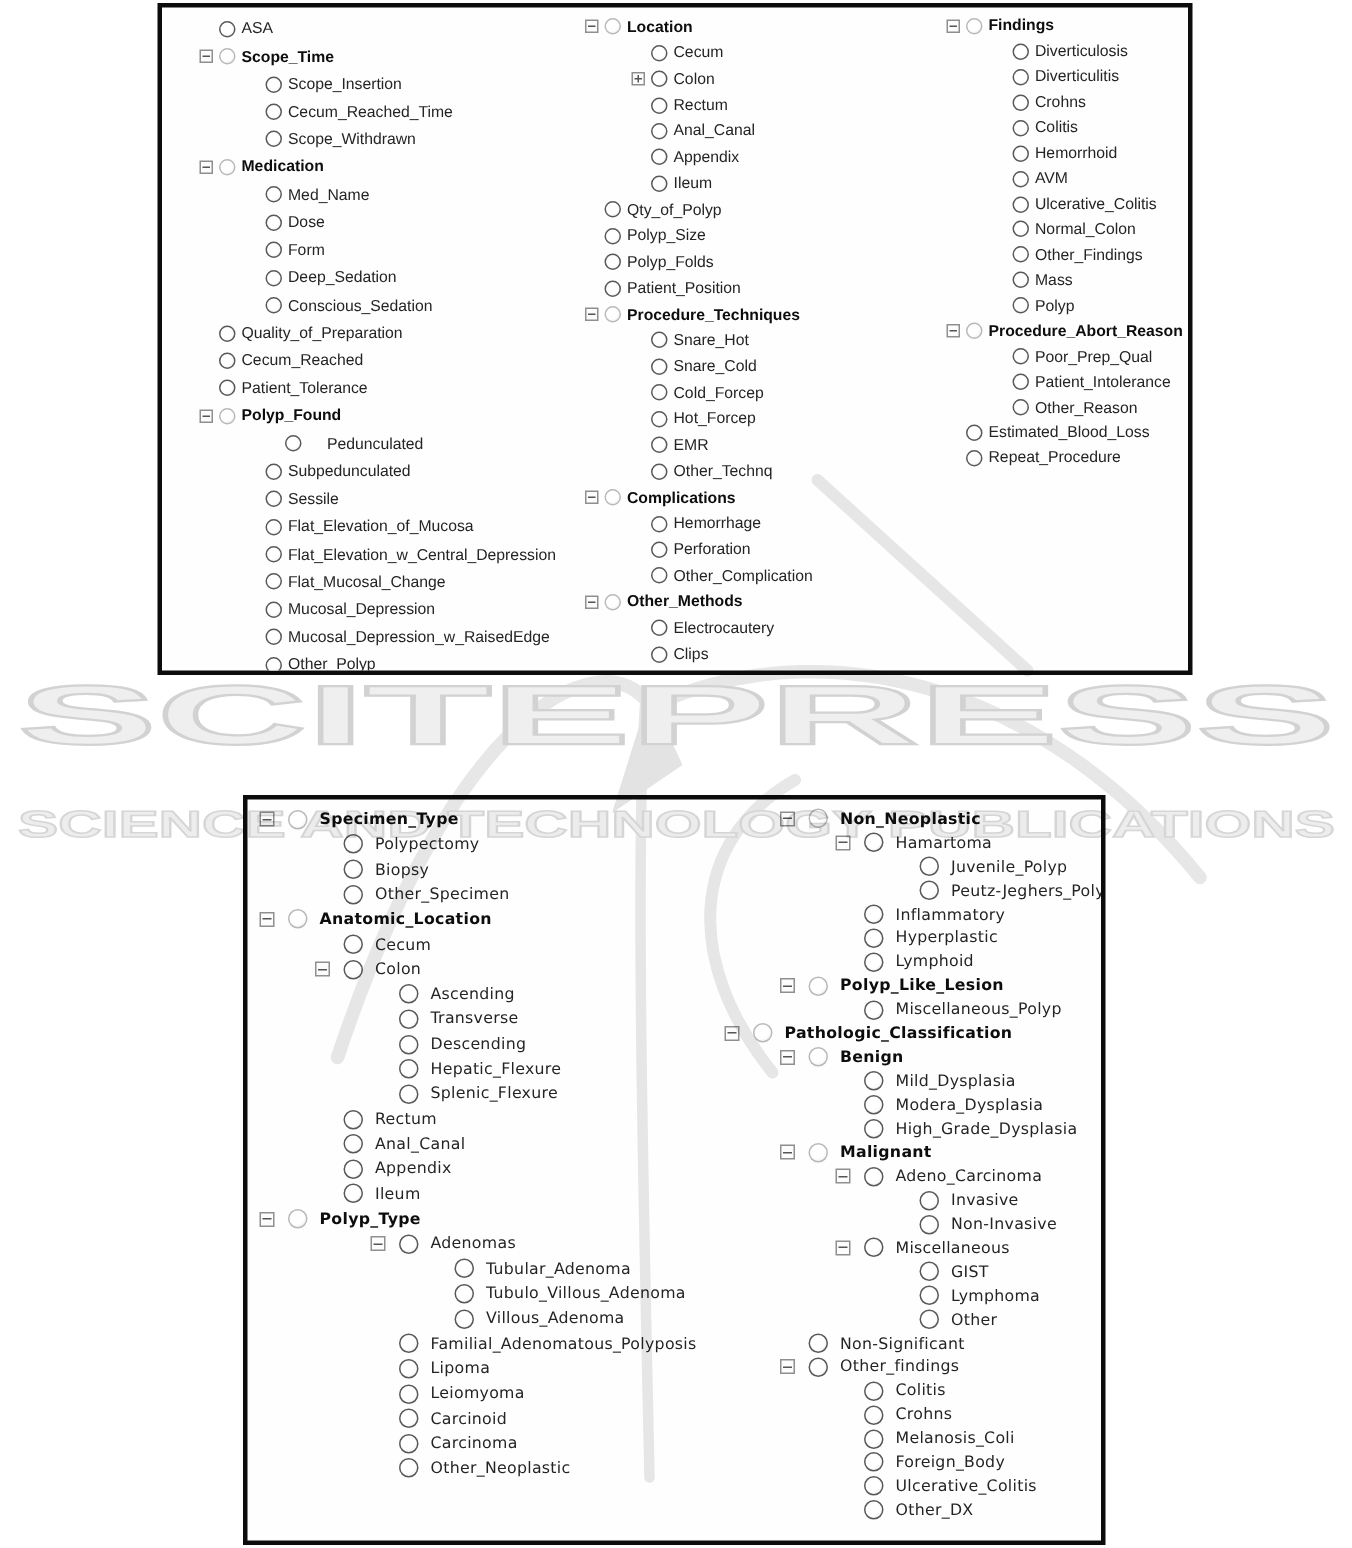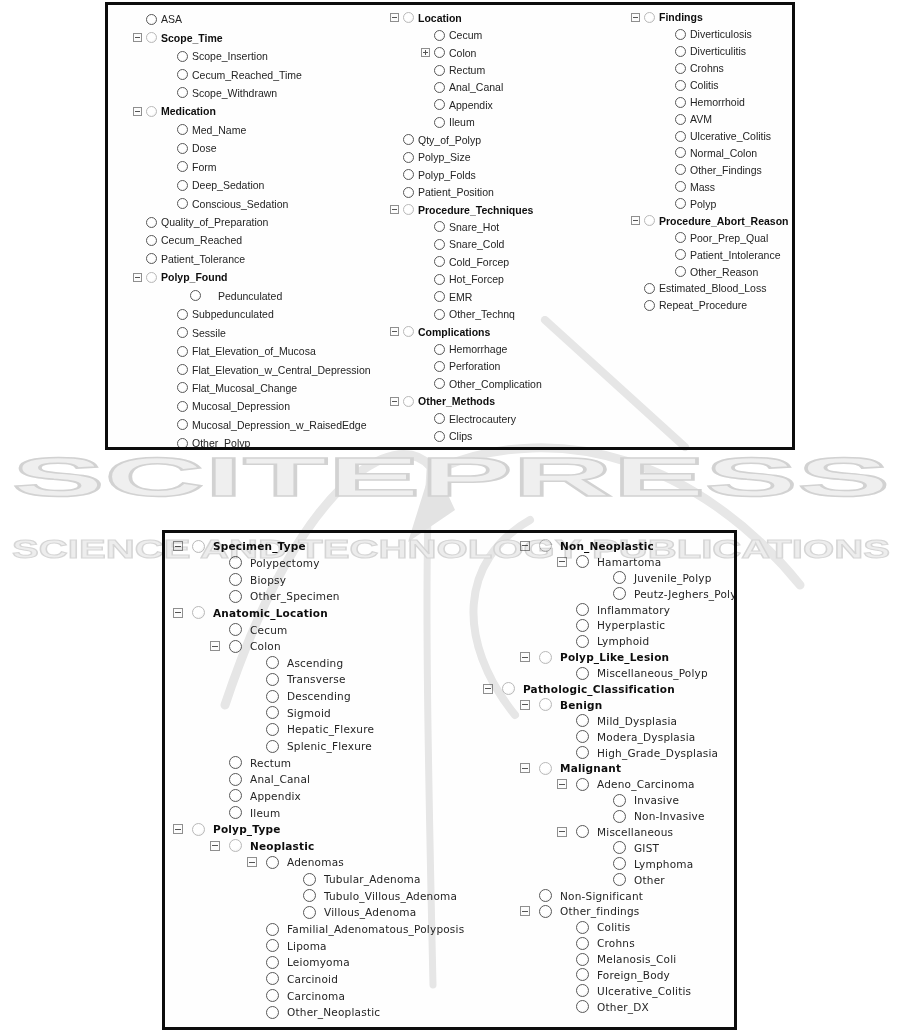--- a/index.html
+++ b/index.html
@@ -433,25 +433,20 @@
           <span class="label">Transverse</span>
         </div>
         <div class="row" style="padding-left: calc(2 * var(--indent));">
           <span class="spacer"></span>
           <span class="radio"></span>
           <span class="label">Descending</span>
         </div>
         <div class="row" style="padding-left: calc(2 * var(--indent));">
           <span class="spacer"></span>
           <span class="radio"></span>
-          <span class="label">Sigmoid</span>
-        </div>
-        <div class="row" style="padding-left: calc(2 * var(--indent));">
-          <span class="spacer"></span>
-          <span class="radio"></span>
           <span class="label">Hepatic_Flexure</span>
         </div>
         <div class="row" style="padding-left: calc(2 * var(--indent));">
           <span class="spacer"></span>
           <span class="radio"></span>
           <span class="label">Splenic_Flexure</span>
         </div>
         <div class="row" style="padding-left: calc(1 * var(--indent));">
           <span class="spacer"></span>
           <span class="radio"></span>
@@ -469,25 +464,20 @@
         </div>
         <div class="row" style="padding-left: calc(1 * var(--indent));">
           <span class="spacer"></span>
           <span class="radio"></span>
           <span class="label">Ileum</span>
         </div>
         <div class="row bold" style="padding-left: calc(0 * var(--indent));">
           <span class="ebox"></span>
           <span class="radio"></span>
           <span class="label">Polyp_Type</span>
-        </div>
-        <div class="row bold" style="padding-left: calc(1 * var(--indent));">
-          <span class="ebox"></span>
-          <span class="radio"></span>
-          <span class="label">Neoplastic</span>
         </div>
         <div class="row" style="padding-left: calc(2 * var(--indent));">
           <span class="ebox"></span>
           <span class="radio"></span>
           <span class="label">Adenomas</span>
         </div>
         <div class="row" style="padding-left: calc(3 * var(--indent));">
           <span class="spacer"></span>
           <span class="radio"></span>
           <span class="label">Tubular_Adenoma</span>

